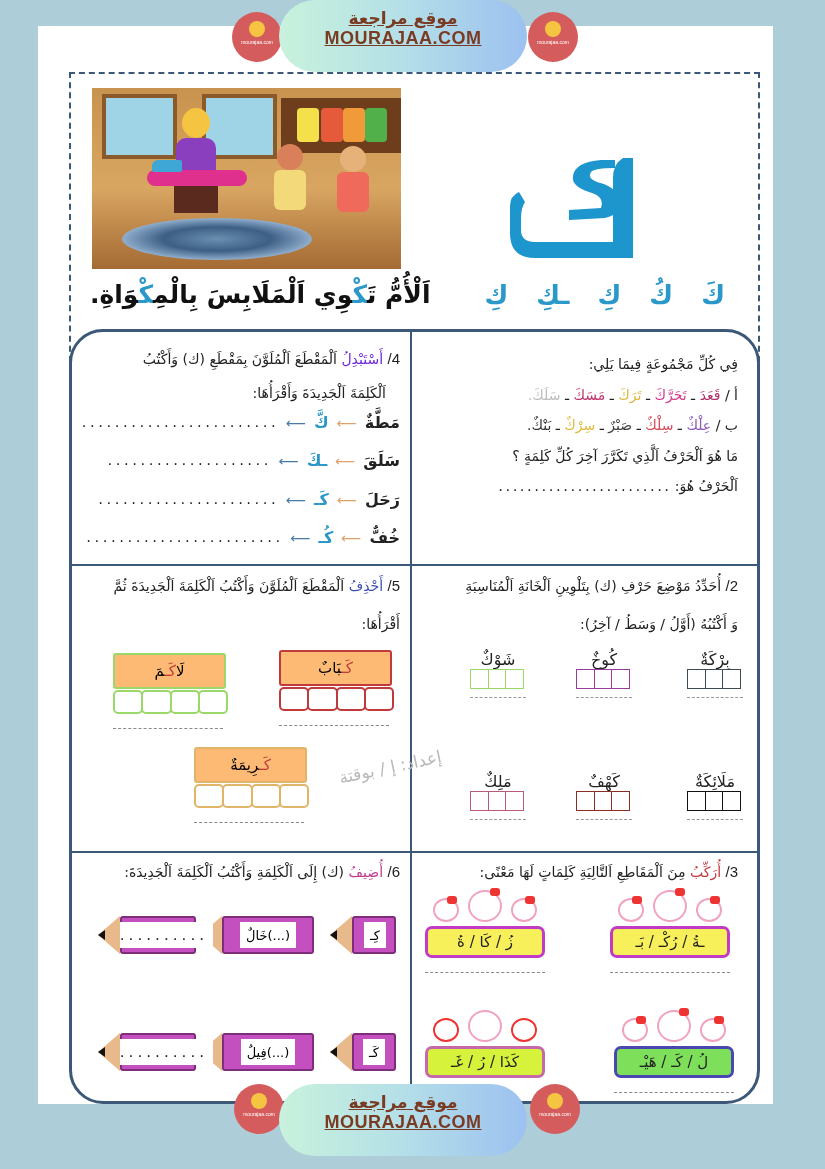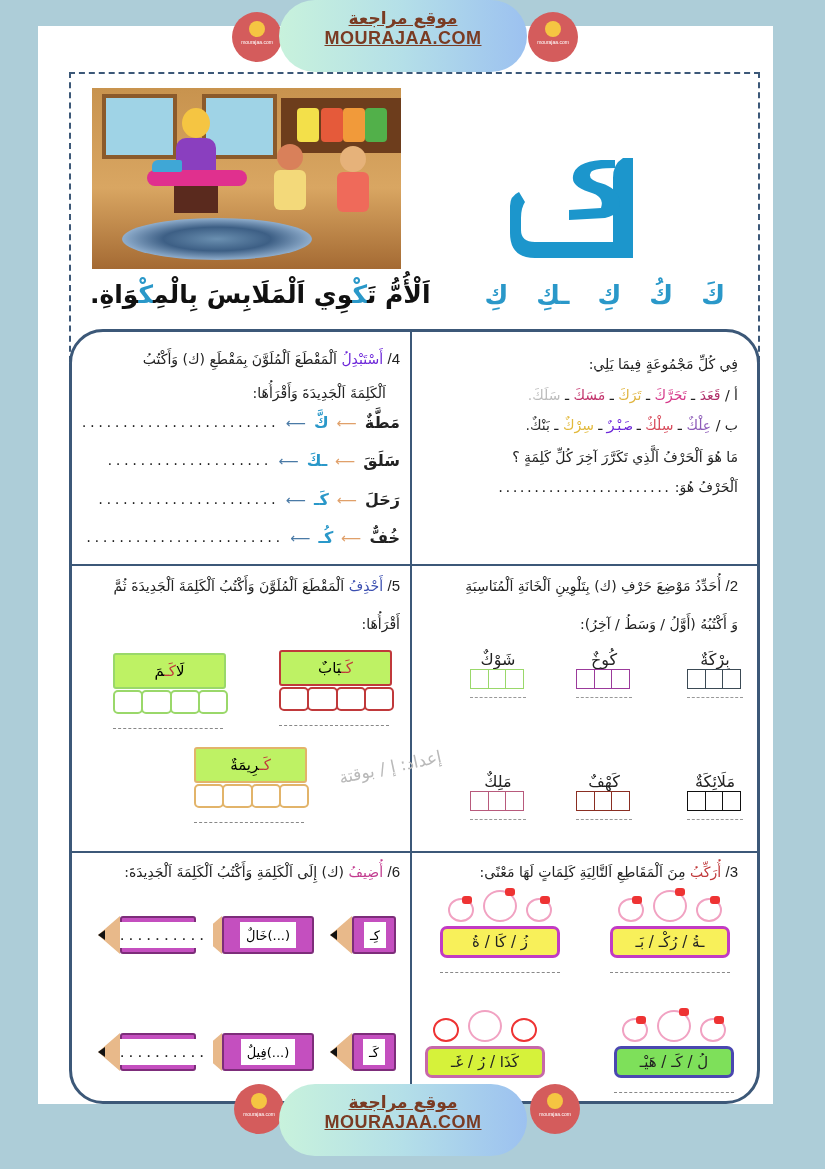--- a/index.html
+++ b/index.html
@@ -41,21 +41,21 @@
   .arrow-or { color: #e0a06a; font-size: 14px; }
   .arrow-bl { color: #4a7aa6; font-size: 14px; }
   .syl { color: #2a98c9; font-weight: bold; font-size: 16px; }
   .dots { letter-spacing: 1px; color: #222; font-family: "DejaVu Sans Mono", monospace; font-size: 12px; }
   .w-item { position: absolute; text-align: center; width: 60px; }
   .w-item .w { font-size: 16px; color: #222; }
   .tri-boxes { display: flex; justify-content: center; }
   .tri-boxes span { width: 19px; height: 20px; border-width: 1.5px; border-style: solid; margin-left: -1.5px; background: #fff; }
   .w-item .under { margin-top: 8px; border-top: 1px dashed #999; width: 56px; margin-left: auto; margin-right: auto; }
   .card5 { position: absolute; width: 113px; }
-  .card5 .top { height: 36px; border: 2px solid; border-radius: 3px; text-align: center; font-size: 15px; line-height: 32px; direction: rtl; background: #bef264; }
+  .card5 .top { height: 36px; border: 2px solid; border-radius: 3px; text-align: center; font-size: 15px; line-height: 32px; direction: rtl; background: #fdba74; }
   .card5 .cells { display: flex; margin-top: 1px; }
   .card5 .cells span { flex: 1; height: 24px; border: 2px solid; border-radius: 5px; margin-right: -2px; background: #fff; }
   .card5 .dl { margin-top: 14px; border-top: 1px dashed #888; width: 110px; }
   .watermark { position: absolute; left: 338px; top: 757px; transform: rotate(-12deg); color: #b9b9b9; font-size: 17px; direction: rtl; }
   .kitty { position: absolute; width: 120px; height: 65px; }
   .kitty .faces { display: flex; justify-content: space-between; padding: 0 8px; height: 28px; }
   .kitty .face { width: 26px; height: 24px; border-radius: 50%; background: #fff; border: 2px solid #f1a2c2; position: relative; }
   .kitty .face.big { width: 34px; height: 32px; margin-top: -8px; }
   .kitty .bow { position: absolute; top: -4px; right: 0; width: 10px; height: 8px; background: #e33; border-radius: 3px; }
   .kitty .plate { height: 32px; border: 3px solid; border-radius: 7px; text-align: center; font-size: 15px; line-height: 26px; direction: rtl; color: #222; }
@@ -141,21 +141,21 @@
     <span id="ga0" style="color: rgb(176, 48, 106);">قَعَدَ</span> ـ
     <span id="ga1" style="color: rgb(214, 57, 138);">تَحَرَّكَ</span> ـ
     <span id="ga2" style="color: rgb(224, 181, 64);">تَرَكَ</span> ـ
     <span id="ga3" style="color: rgb(194, 51, 107);">مَسَكَ</span> ـ
     <span id="ga4" style="color: rgb(188, 188, 188);">سَلَكَ.</span>
   </div>
   <div style="margin-top:4px;">
     <span>ب /</span>
     <span id="gb0" style="color: rgb(140, 90, 184);">عِلْكٌ</span> ـ
     <span id="gb1" style="color: rgb(216, 74, 90);">سِلْكٌ</span> ـ
-    <span id="gb2" style="color: #6d28d9; font-family: Liberation Mono, monospace;">صَبْرٌ</span> ـ
+    <span id="gb2" style="color: #404040;">صَبْرٌ</span> ـ
     <span id="gb3" style="color: rgb(226, 185, 59);">سِرْكٌ</span> ـ
     <span id="gb4" style="color: rgb(51, 51, 51);">بَنْكٌ.</span>
   </div>
   <div style="margin-top:4px;">مَا هُوَ اَلْحَرْفُ اَلَّذِي تَكَرَّرَ آخِرَ كُلِّ كَلِمَةٍ ؟</div>
   <div style="margin-top:4px;">
     <span>اَلْحَرْفُ هُوَ:</span> <span class="dots">........................</span>
   </div>
 </div>
 
 <div class="cell" style="left:95px;top:345px;width:305px;">
@@ -298,21 +298,21 @@
       <div class="face big">
         <div class="bow"></div>
       </div>
       <div class="face">
         <div class="bow"></div>
       </div>
     </div>
   <div class="plate" style="background:#f8f05a;border-color:#c23bc4;">ـةُ / رُكْـ / بَـ</div>
   <div class="dl"></div>
 </div>
-<div class="kitty" style="left:440px;top:898px;">
+<div class="kitty" style="left:425px;top:898px;">
   <div class="faces">
       <div class="face">
         <div class="bow"></div>
       </div>
       <div class="face big">
         <div class="bow"></div>
       </div>
       <div class="face">
         <div class="bow"></div>
       </div>

